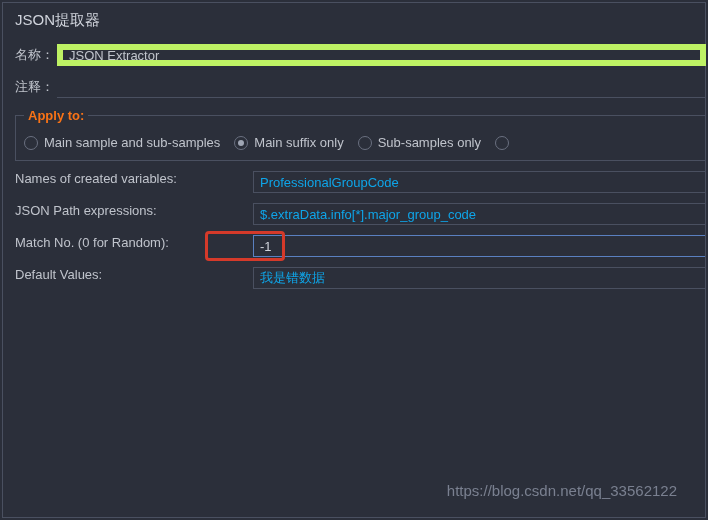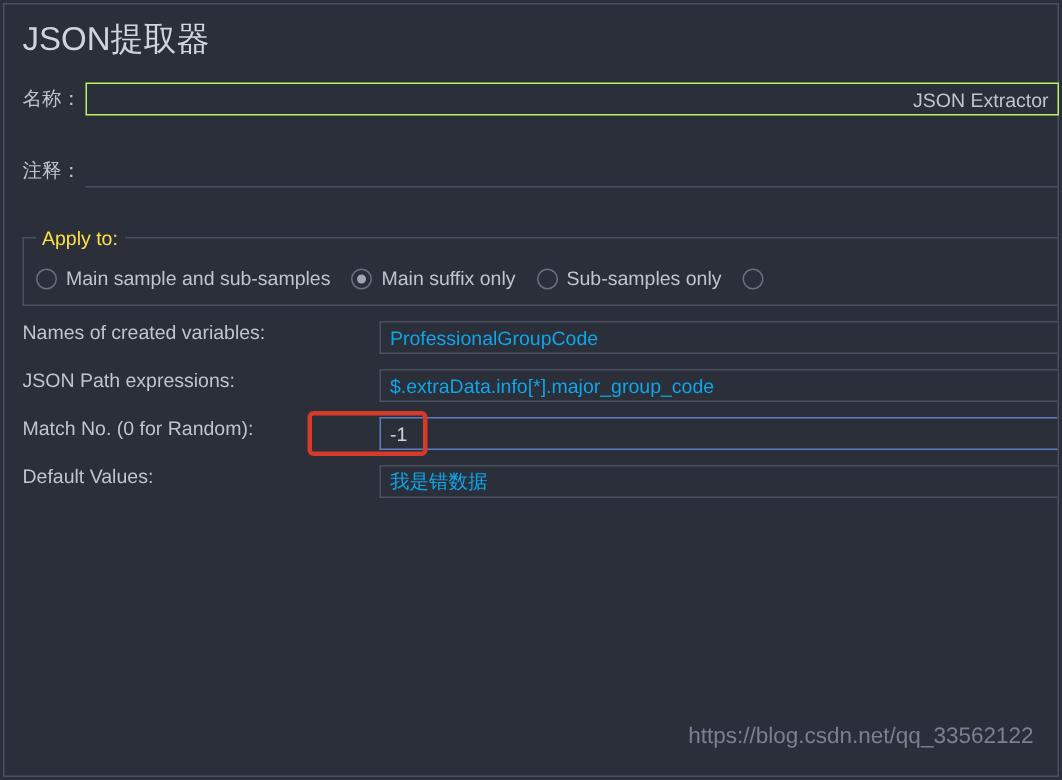--- a/index.html
+++ b/index.html
@@ -14,62 +14,62 @@
     position: relative;
   }
   .panel {
     border: 1px solid #4a5060;
     margin: 2px;
     height: 516px;
     padding: 8px 0 0 12px;
     position: relative;
   }
   .panel-title {
-    font-size: 22px;
+    font-size: 15px;
     font-weight: normal;
     color: #d0d4dc;
     margin-bottom: 14px;
   }
   .row {
     display: flex;
     align-items: center;
-    margin-bottom: 26px;
+    margin-bottom: 10px;
   }
   .row-label {
     width: 42px;
     color: #c0c4cc;
   }
   .name-input {
     flex: 1;
     height: 22px;
     background: #2b2f3a;
-    border: 1px solid #bef264;
+    border: 6px solid #bef264;
     color: #c0c4cc;
     padding: 0 6px;
     font-size: 13px;
     margin-right: -1px;
-    text-align: right;
   }
   .comment-box {
     flex: 1;
     height: 22px;
     border-bottom: 1px solid #4a5060;
     margin-right: -1px;
   }
   fieldset.apply-to {
     border: 1px solid #4a5060;
     border-right: none;
     margin-top: 6px;
     padding: 12px 8px 10px 8px;
     position: relative;
   }
   fieldset.apply-to legend {
-    color: #fde047;
+    color: #f97316;
     font-size: 13px;
     padding: 0 4px;
+    font-weight: bold;
   }
   .radio-row {
     display: flex;
     align-items: center;
     gap: 14px;
   }
   .radio-item {
     display: flex;
     align-items: center;
     gap: 6px;
@@ -124,21 +124,21 @@
   .checkbox {
     width: 14px;
     height: 14px;
     border: 1px solid #4a5060;
     background: #2b2f3a;
     cursor: pointer;
   }
   .watermark {
     position: absolute;
     bottom: 18px;
-    right: 16px;
+    right: 28px;
     color: #7a8090;
     font-size: 15px;
     font-family: Arial, sans-serif;
   }
 </style>
 </head>
 <body>
 
 <div class="panel">
   <div class="panel-title">JSON提取器</div>

